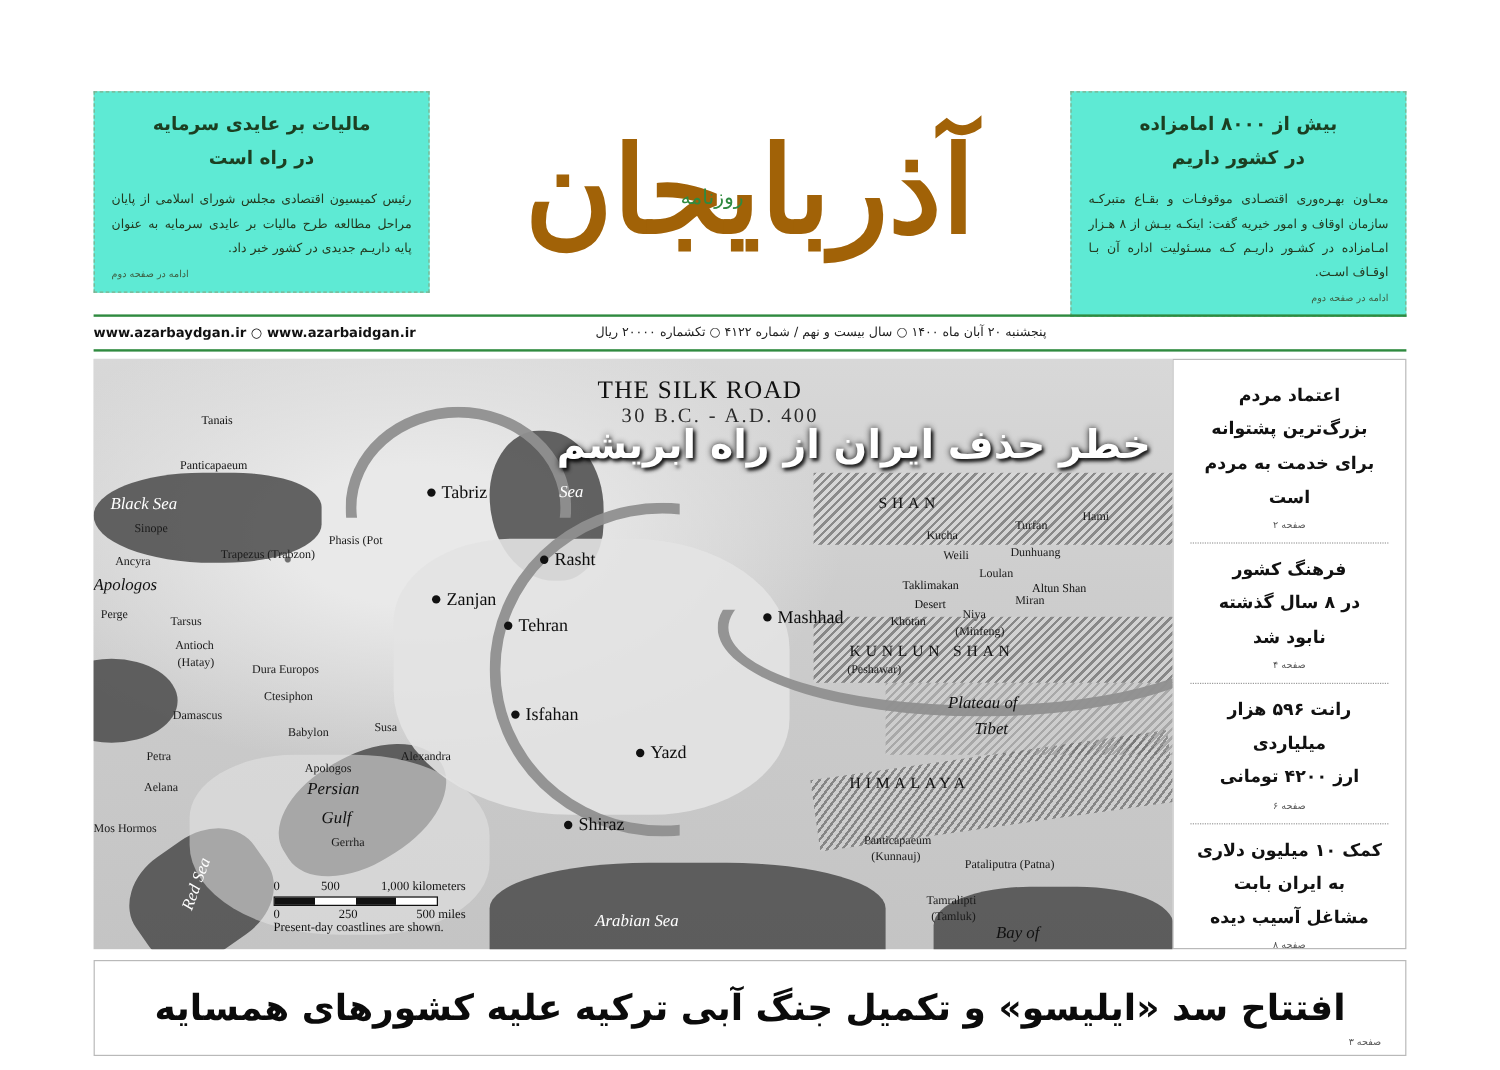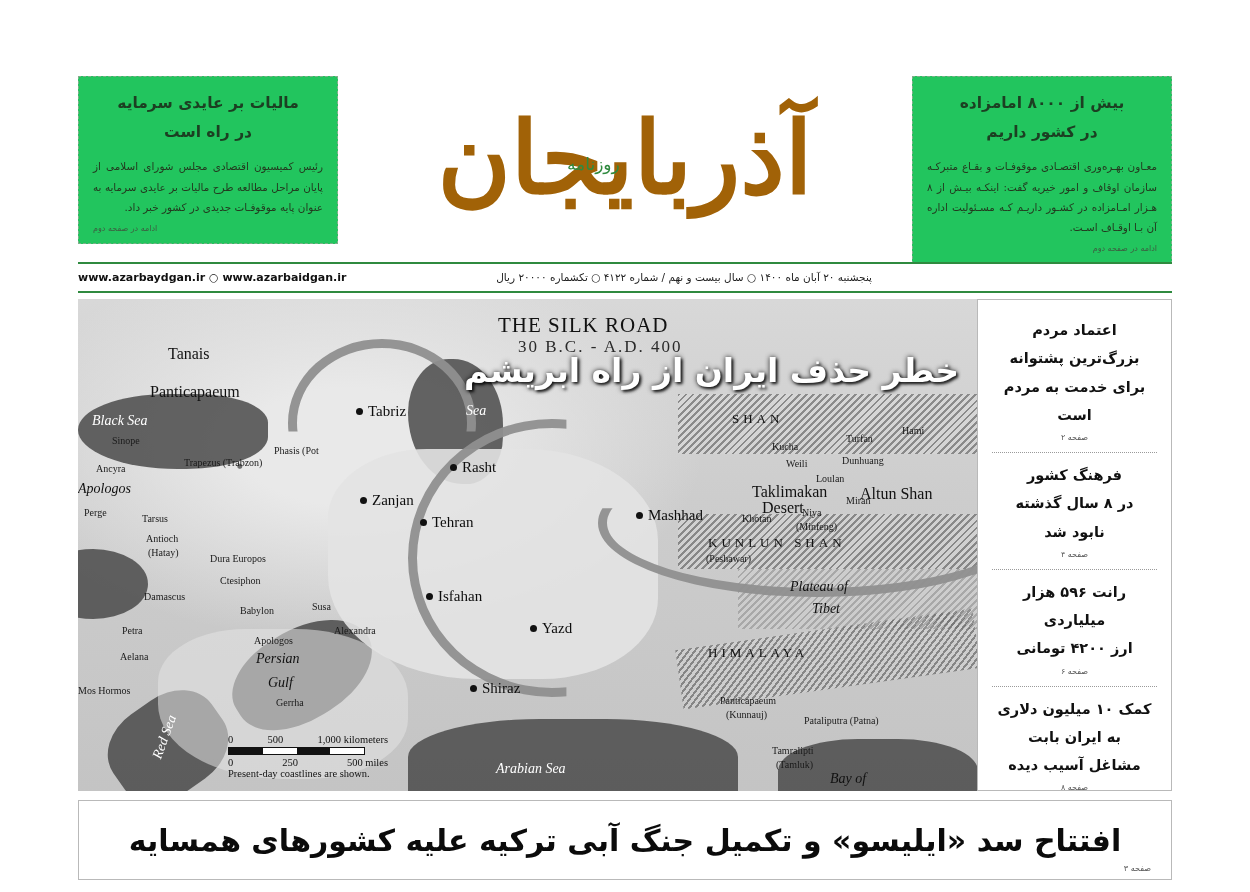--- a/index.html
+++ b/index.html
@@ -27,24 +27,24 @@
     position: absolute;
     left: 78px;
     top: 76px;
     width: 1094px;
     height: 176px;
     display: flex;
     justify-content: space-between;
     align-items: flex-start;
   }
   .side-box {
-    width: 260px;
+    width: 280px;
     box-sizing: border-box;
     border: 1px dashed #7fae8a;
-    background: #22c55e;
+    background: #5eead4;
     padding: 12px 14px 10px 14px;
     direction: rtl;
     text-align: center;
   }
   .side-box.right-box { order: 3; }
   .side-box .headline {
     font-family: "DejaVu Sans", sans-serif;
     font-weight: bold;
     font-size: 15.5px;
     line-height: 1.85;
@@ -263,21 +263,21 @@
   .label-sm {
     position: absolute;
     font-family: "Liberation Serif", serif;
     font-size: 10px;
     color: #1a1a1a;
     white-space: nowrap;
   }
   .label-md {
     position: absolute;
     font-family: "Liberation Serif", serif;
-    font-size: 16px;
+    font-size: 10px;
     color: #111;
     white-space: nowrap;
   }
   .label-italic {
     position: absolute;
     font-family: "Liberation Serif", serif;
     font-style: italic;
     font-size: 14px;
     color: #111;
     white-space: nowrap;
@@ -367,21 +367,21 @@
 
 <div class="page">
 
   <div class="masthead">
 
     <div class="side-box left-box">
       <div class="headline">
         <div>مالیات بر عایدی سرمایه</div>
         <div>در راه است</div>
       </div>
-      <div class="body">رئیس کمیسیون اقتصادی مجلس شورای اسلامی از پایان مراحل مطالعه طرح مالیات بر عایدی سرمایه به عنوان پایه موقوفـات جدیدی در کشور خبر داد.</div>
+      <div class="body">رئیس کمیسیون اقتصادی مجلس شورای اسلامی از پایان مراحل مطالعه طرح مالیات بر عایدی سرمایه به عنوان پایه داریـم جدیدی در کشور خبر داد.</div>
       <div class="cont">ادامه در صفحه دوم</div>
     </div>
 
     <div class="logo-wrap">
       <div class="logo">آذربایجان</div>
       <div class="logo-sub">روزنامه</div>
     </div>
 
     <div class="side-box right-box">
       <div class="headline">

